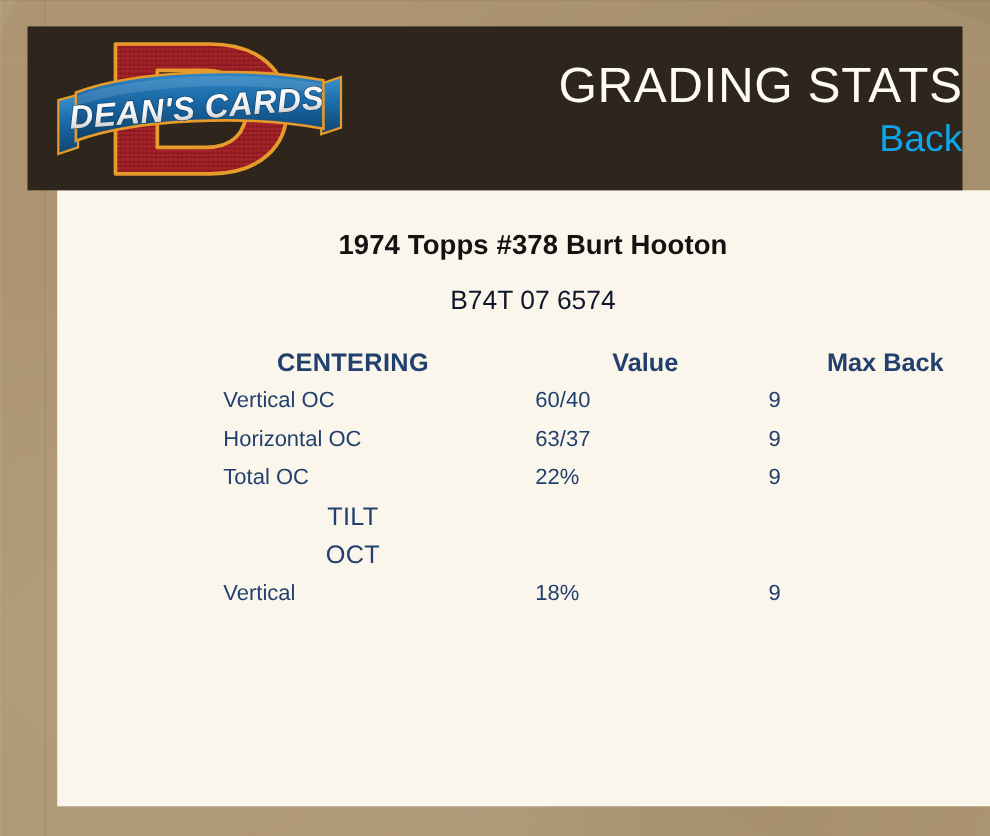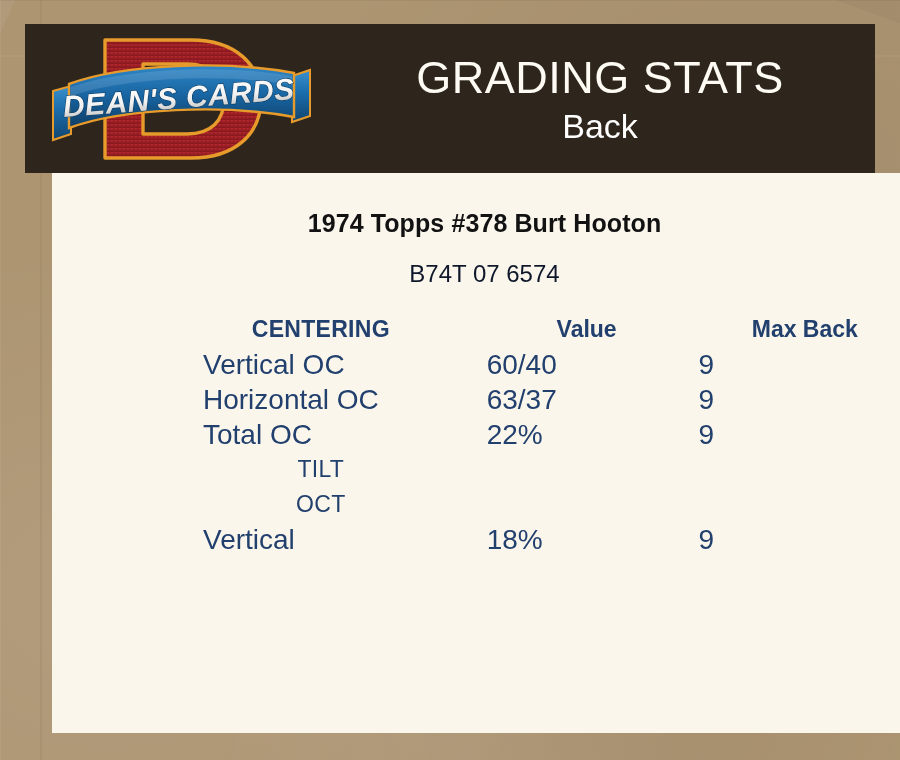--- a/index.html
+++ b/index.html
@@ -65,33 +65,33 @@
 
   
   #header-titles {
     position: absolute;
     left: 300px;
     top: 0;
     right: 0;
     height: 149px;
     display: flex;
     flex-direction: column;
-    align-items: center;
+    align-items: flex-end;
     justify-content: center;
   }
   #header-title {
     color: #fdfbf4;
     font-size: 45px;
     line-height: 52px;
     font-weight: 400;
     letter-spacing: 0.5px;
     white-space: nowrap;
   }
   #header-subtitle {
-    color: #ffffff;
+    color: #0ea5e9;
     font-size: 34px;
     line-height: 40px;
     font-weight: 400;
     margin-top: 2px;
     white-space: nowrap;
   }
 
   
   #content-panel {
     position: absolute;
@@ -123,21 +123,21 @@
   #stats-table {
     margin: 24px 0 0 0;
     width: 100%;
     border-collapse: collapse;
     color: #22406e;
   }
   #stats-table th, #stats-table td {
     padding: 0;
     line-height: 35px;
     height: 35px;
-    font-size: 28px;
+    font-size: 20px;
     font-weight: 400;
     vertical-align: middle;
   }
   .col-label { width: 400px; text-align: left; }
   .col-value { width: 195px; text-align: center; }
   .col-grade { width: 201px; text-align: center; }
 
   .hdr-label {
     padding-left: 103px !important;
     font-size: 23px !important;

